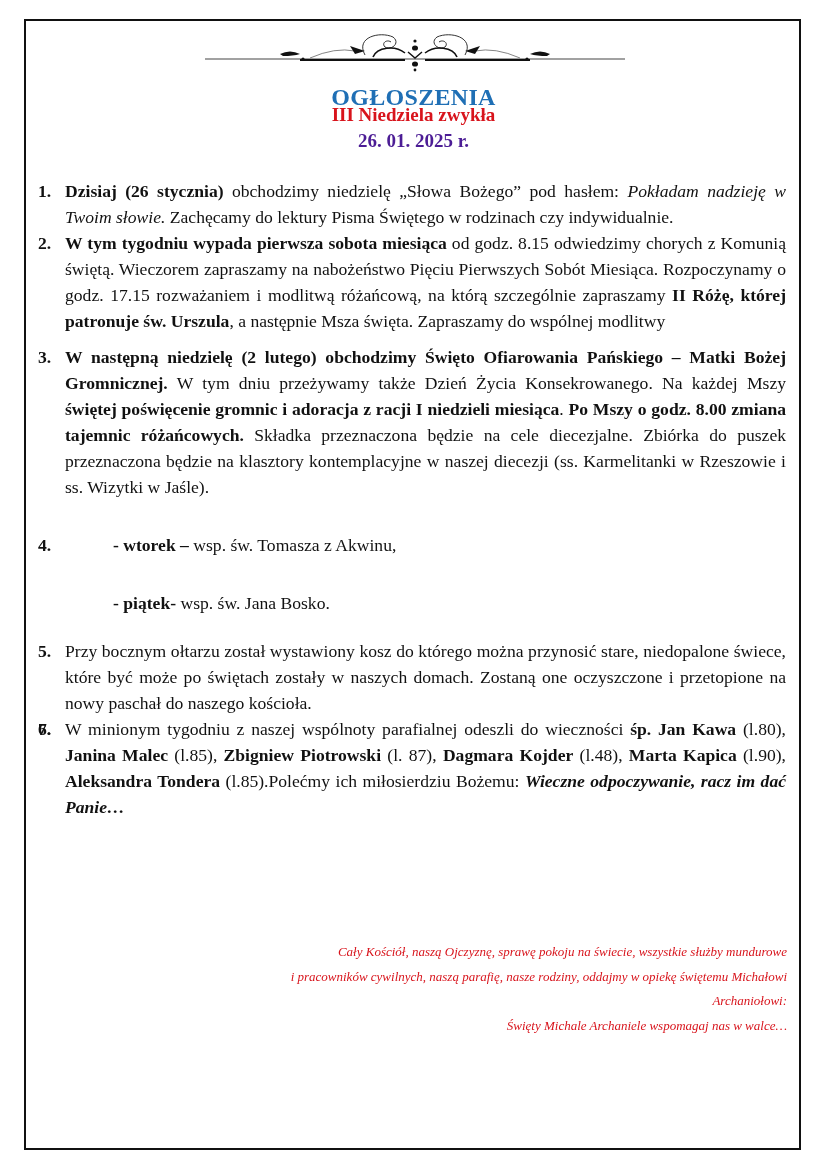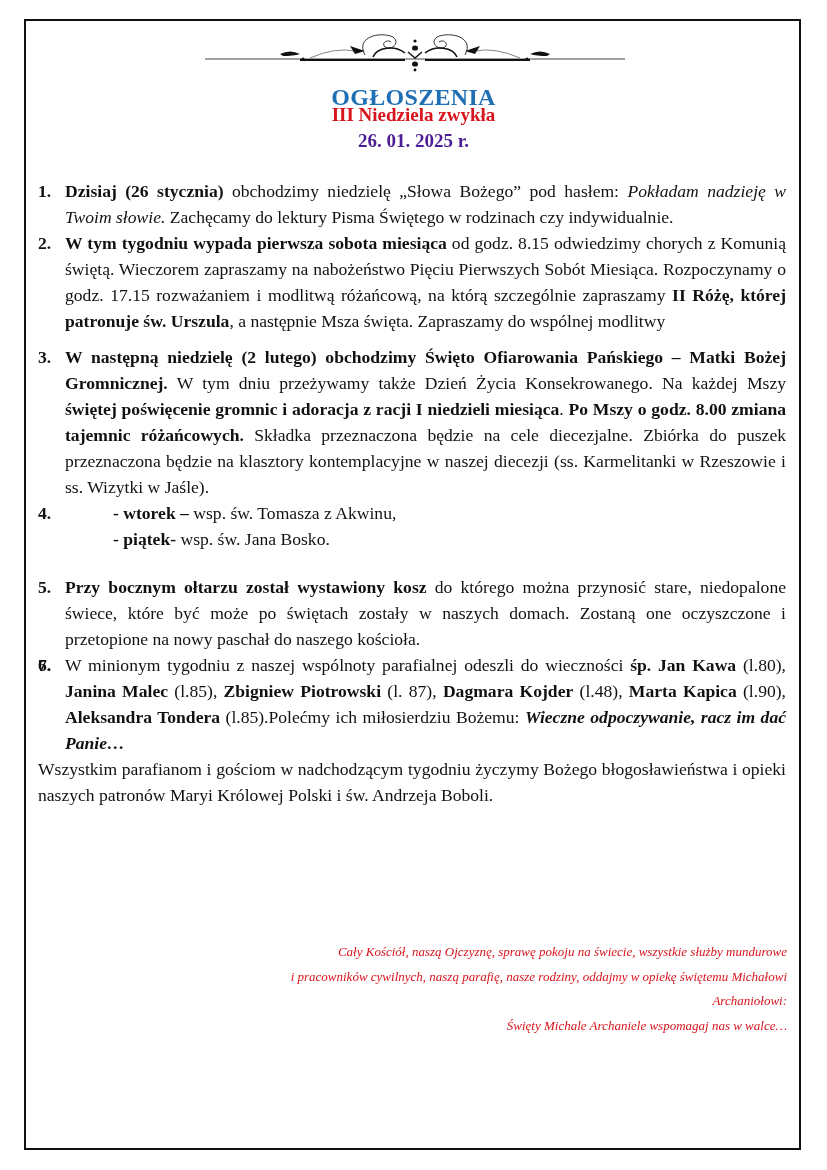--- a/index.html
+++ b/index.html
@@ -12,21 +12,21 @@
   .t-main { top: 84px; font-size: 24px; color: #1f6fb5; letter-spacing: 0.3px; }
   .t-sub  { top: 104px; font-size: 19px; color: #d8141c; }
   .t-date { top: 130px; font-size: 19px; color: #4c1d95; }
 
   .content { position: absolute; left: 38px; top: 178px; width: 748px; font-size: 17.6px; line-height: 26px; }
   .item { position: relative; padding-left: 27px; text-align: justify; text-align-last: left; }
   .item .num { position: absolute; left: 0; top: 0; font-weight: bold; }
   .gap { height: 10px; }
   .gap-l { height: 22px; }
   b, .b { font-weight: bold; }
-  .sub { padding-left: 48px; }
+  .sub { padding-left: 48px; margin-top: 32px; }
   .closing { text-align: justify; text-align-last: left; }
 
   .prayer { position: absolute; left: 40px; width: 747px; top: 940px; text-align: right;
             color: #d8141c; font-style: italic; font-size: 13px; line-height: 24.5px; }
 </style>
 </head>
 <body>
 
 <div class="frame"></div>
 
@@ -76,30 +76,29 @@
     <div class="sub">
       <span class="b">- wtorek –</span><span> wsp. św. Tomasza z Akwinu,</span>
     </div>
     <div class="sub">
       <span class="b">- piątek-</span><span> wsp. św. Jana Bosko.</span>
     </div>
   </div>
   <div class="gap-l"></div>
   <div class="item">
     <span class="num">5.</span>
-    <span class="body"><span style="font-weight: bold;"> Przy bocznym ołtarzu został wystawiony kosz</span><span> do którego można przynosić stare, niedopalone świece, które być może po świętach zostały w naszych domach. Zostaną one oczyszczone i przetopione na nowy paschał do naszego kościoła.</span></span>
+    <span class="body"><span style="font-weight: normal;"> Przy bocznym ołtarzu został wystawiony kosz</span><span> do którego można przynosić stare, niedopalone świece, które być może po świętach zostały w naszych domach. Zostaną one oczyszczone i przetopione na nowy paschał do naszego kościoła.</span></span>
   </div>
   <div class="item">
     <span class="num">6.</span>
   </div>
   <div class="item">
     <span class="num">7.</span>
     <span class="body"><span>W minionym tygodniu z naszej wspólnoty parafialnej odeszli do wieczności </span><span style="font-weight: bold;">śp. Jan Kawa</span><span> (l.80), </span><span style="font-weight: bold;">Janina Malec</span><span> (l.85), </span><span style="font-weight: bold;">Zbigniew Piotrowski</span><span> (l. 87), </span><span style="font-weight: bold;">Dagmara Kojder</span><span> (l.48), </span><span style="font-weight: bold;">Marta Kapica</span><span> (l.90), </span><span style="font-weight: bold;">Aleksandra Tondera</span><span> (l.85).Polećmy ich miłosierdziu Bożemu: </span><span style="font-weight: bold; font-style: italic;">Wieczne odpoczywanie, racz im dać Panie…</span></span>
   </div>
-  <div class="closing">Wszystkim parafianom i gościom w nadchodzącym tygodniu życzymy Bożego błogosławieństwa i opieki naszych patronów Maryi Królowej Polski i św. Andrzeja Boboli.</div>
 </div>
 
 <div class="prayer">
   <div>Cały Kościół, naszą Ojczyznę, sprawę pokoju na świecie, wszystkie służby mundurowe</div>
   <div>i pracowników cywilnych, naszą parafię, nasze rodziny, oddajmy w opiekę świętemu Michałowi</div>
   <div>Archaniołowi:</div>
   <div>Święty Michale Archaniele wspomagaj nas w walce…</div>
 </div>
 
 </body></html>

